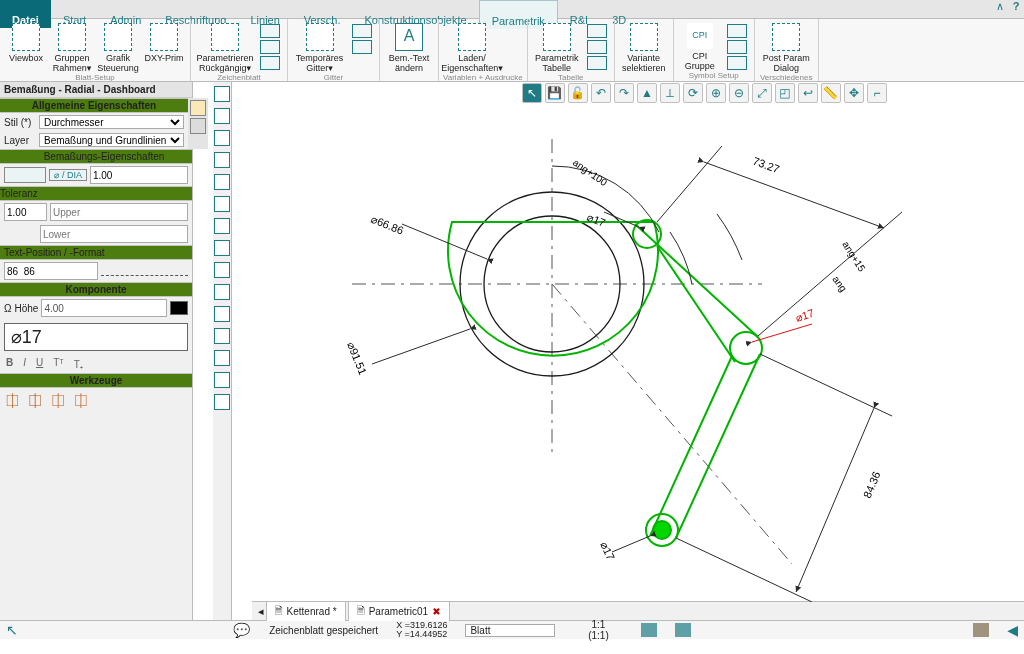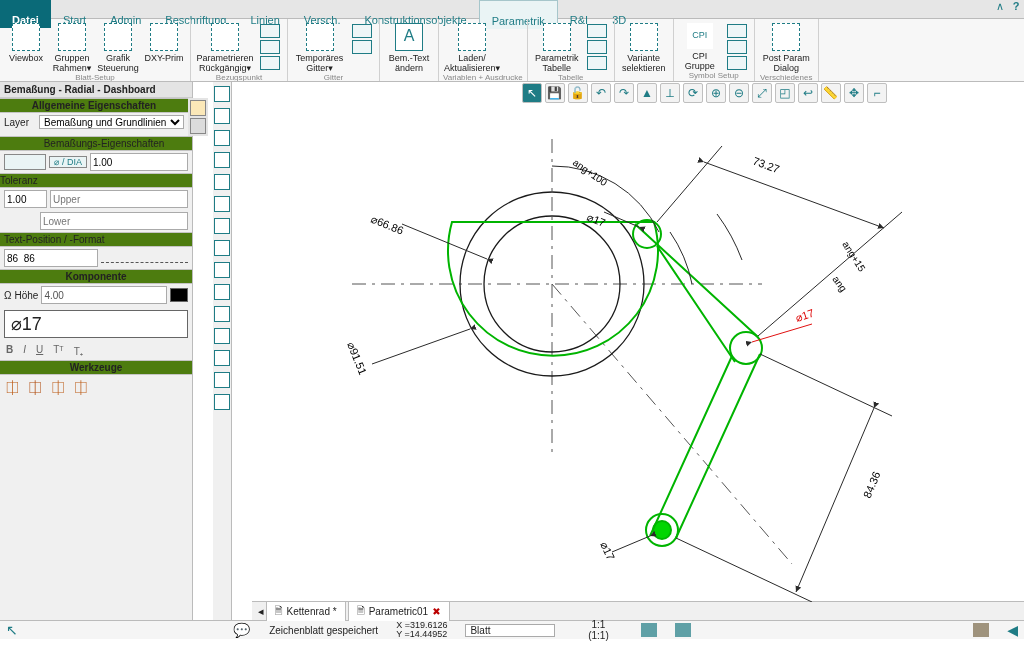--- a/index.html
+++ b/index.html
@@ -209,21 +209,21 @@
         <div class="rbtn" style="width:60px">
           <div class="icon"></div>
           <span>Parametrieren Rückgängig▾</span>
         </div>
       <div class="minicol">
         <div class="mini"></div>
         <div class="mini"></div>
         <div class="mini"></div>
       </div>
     </div>
-    <div class="gname">Bezugspunkt</div>
+    <div class="gname">Zeichenblatt</div>
   </div>
   <div class="rgroup">
     <div class="btns">
         <div class="rbtn" style="width:55px">
           <div class="icon"></div>
           <span>Temporäres Gitter▾</span>
         </div>
       <div class="minicol">
         <div class="mini"></div>
         <div class="mini"></div>
@@ -237,21 +237,21 @@
           <div class="icon" style="border:1px solid #1f7c85;font-size:16px;line-height:24px;color:#1f7c85;text-align:center">A</div>
           <span>Bem.-Text ändern</span>
         </div>
       </div>
     <div class="gname"></div>
   </div>
   <div class="rgroup">
     <div class="btns">
         <div class="rbtn" style="width:58px">
           <div class="icon"></div>
-          <span>Laden/ Aktualisieren▾</span>
+          <span>Laden/ Eigenschaften▾</span>
         </div>
       </div>
     <div class="gname">Variablen + Ausdrucke</div>
   </div>
   <div class="rgroup">
     <div class="btns">
         <div class="rbtn" style="width:50px">
           <div class="icon"></div>
           <span>Parametrik Tabelle</span>
         </div>
@@ -298,20 +298,24 @@
 </div>
 
 <div class="main">
 
   <div class="leftpanel">
     <div class="panel-title">Bemaßung - Radial - Dashboard</div>
 
     <div style="display:flex">
       <div style="flex:1">
         <div class="section-head">Allgemeine Eigenschaften</div>
+        <div class="row">
+          <label>Stil (*)</label>
+          <select><option>Durchmesser</option></select>
+        </div>
         <div class="row">
           <label>Layer</label>
           <select><option>Bemaßung und Grundlinien</option></select>
         </div>
       </div>
       <div style="width:18px;background:#e4e4e4;display:flex;flex-direction:column;gap:2px;padding:2px">
         <div class="mini" style="width:14px;height:14px;border:1px solid #888;background:#fbe8b8"></div>
         <div class="mini" style="width:14px;height:14px;border:1px solid #888;background:#dcdcdc"></div>
       </div>
     </div>

